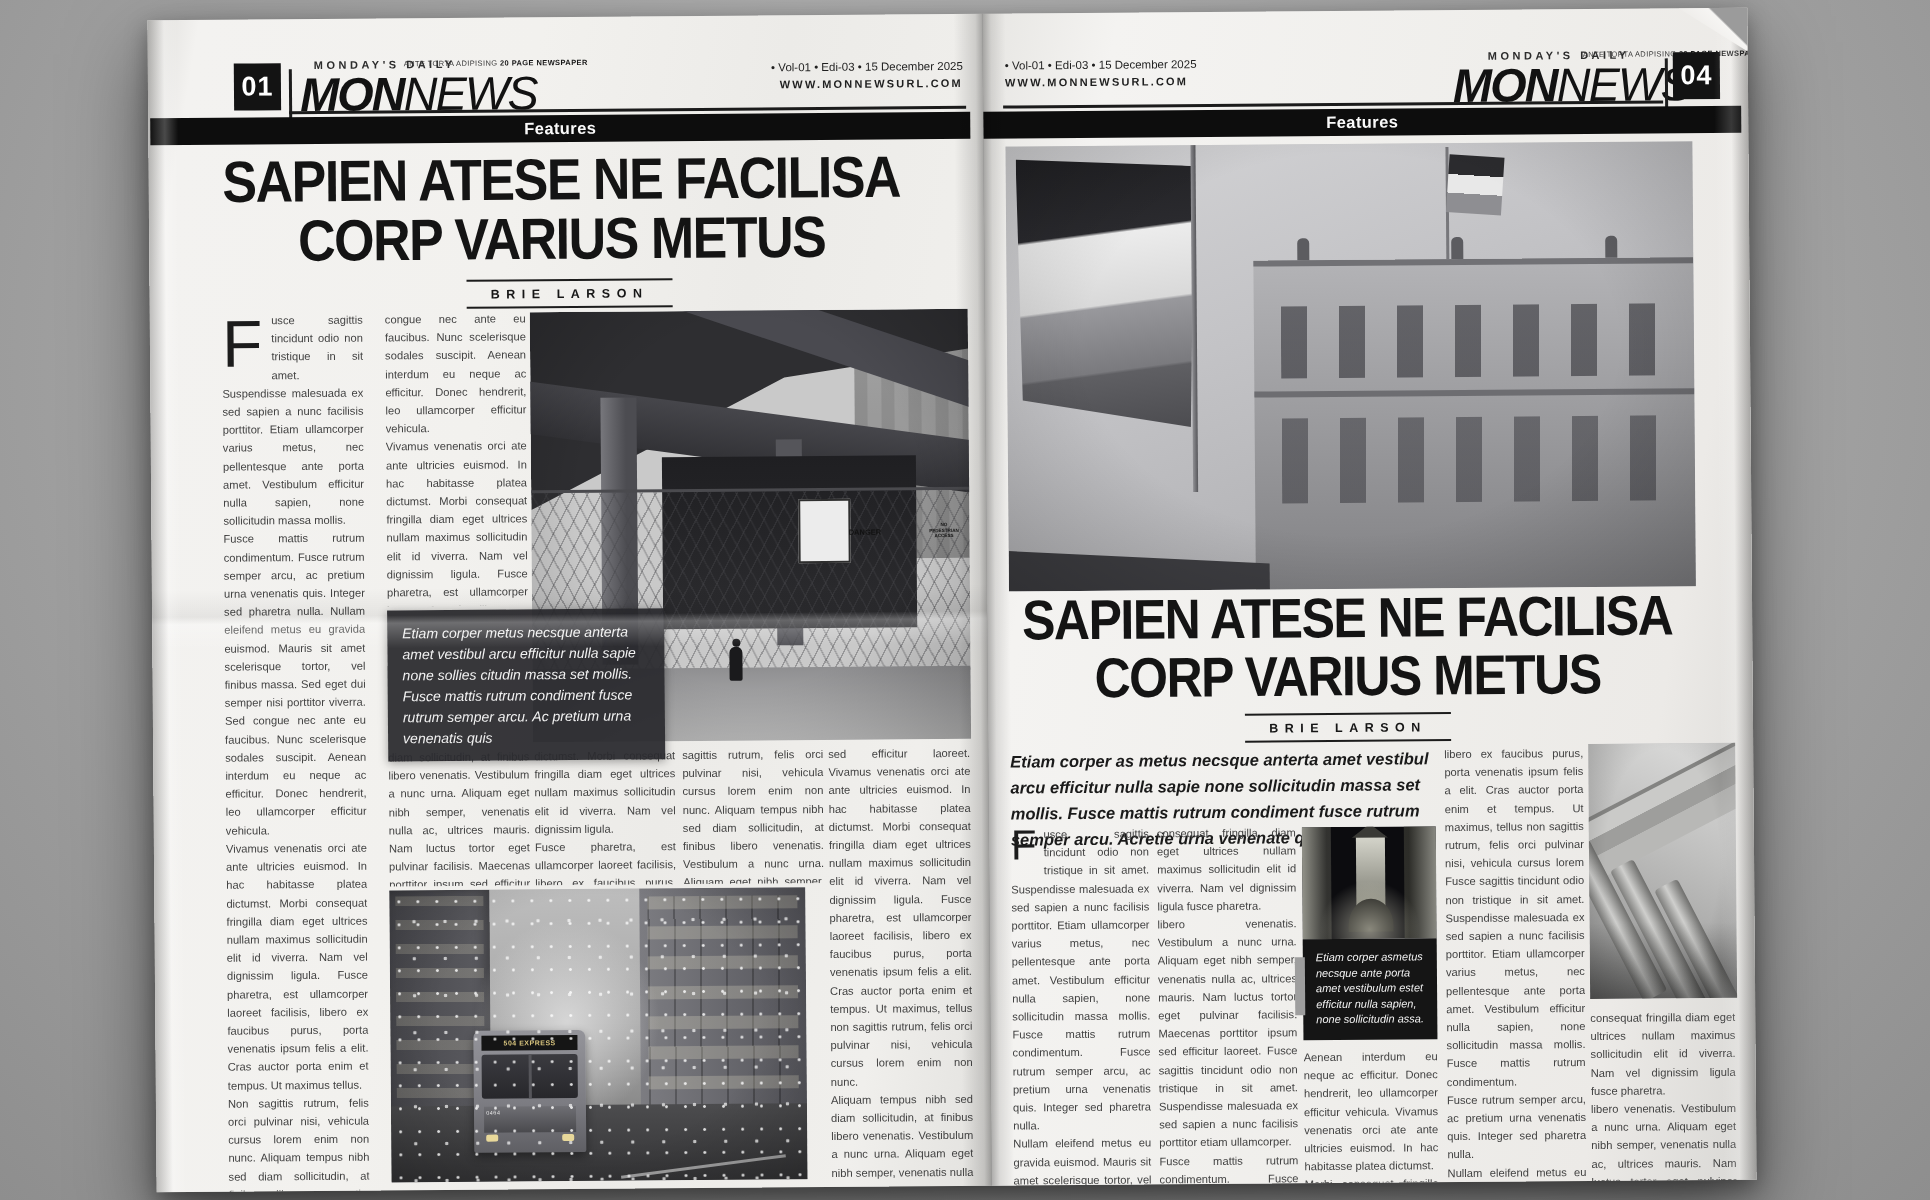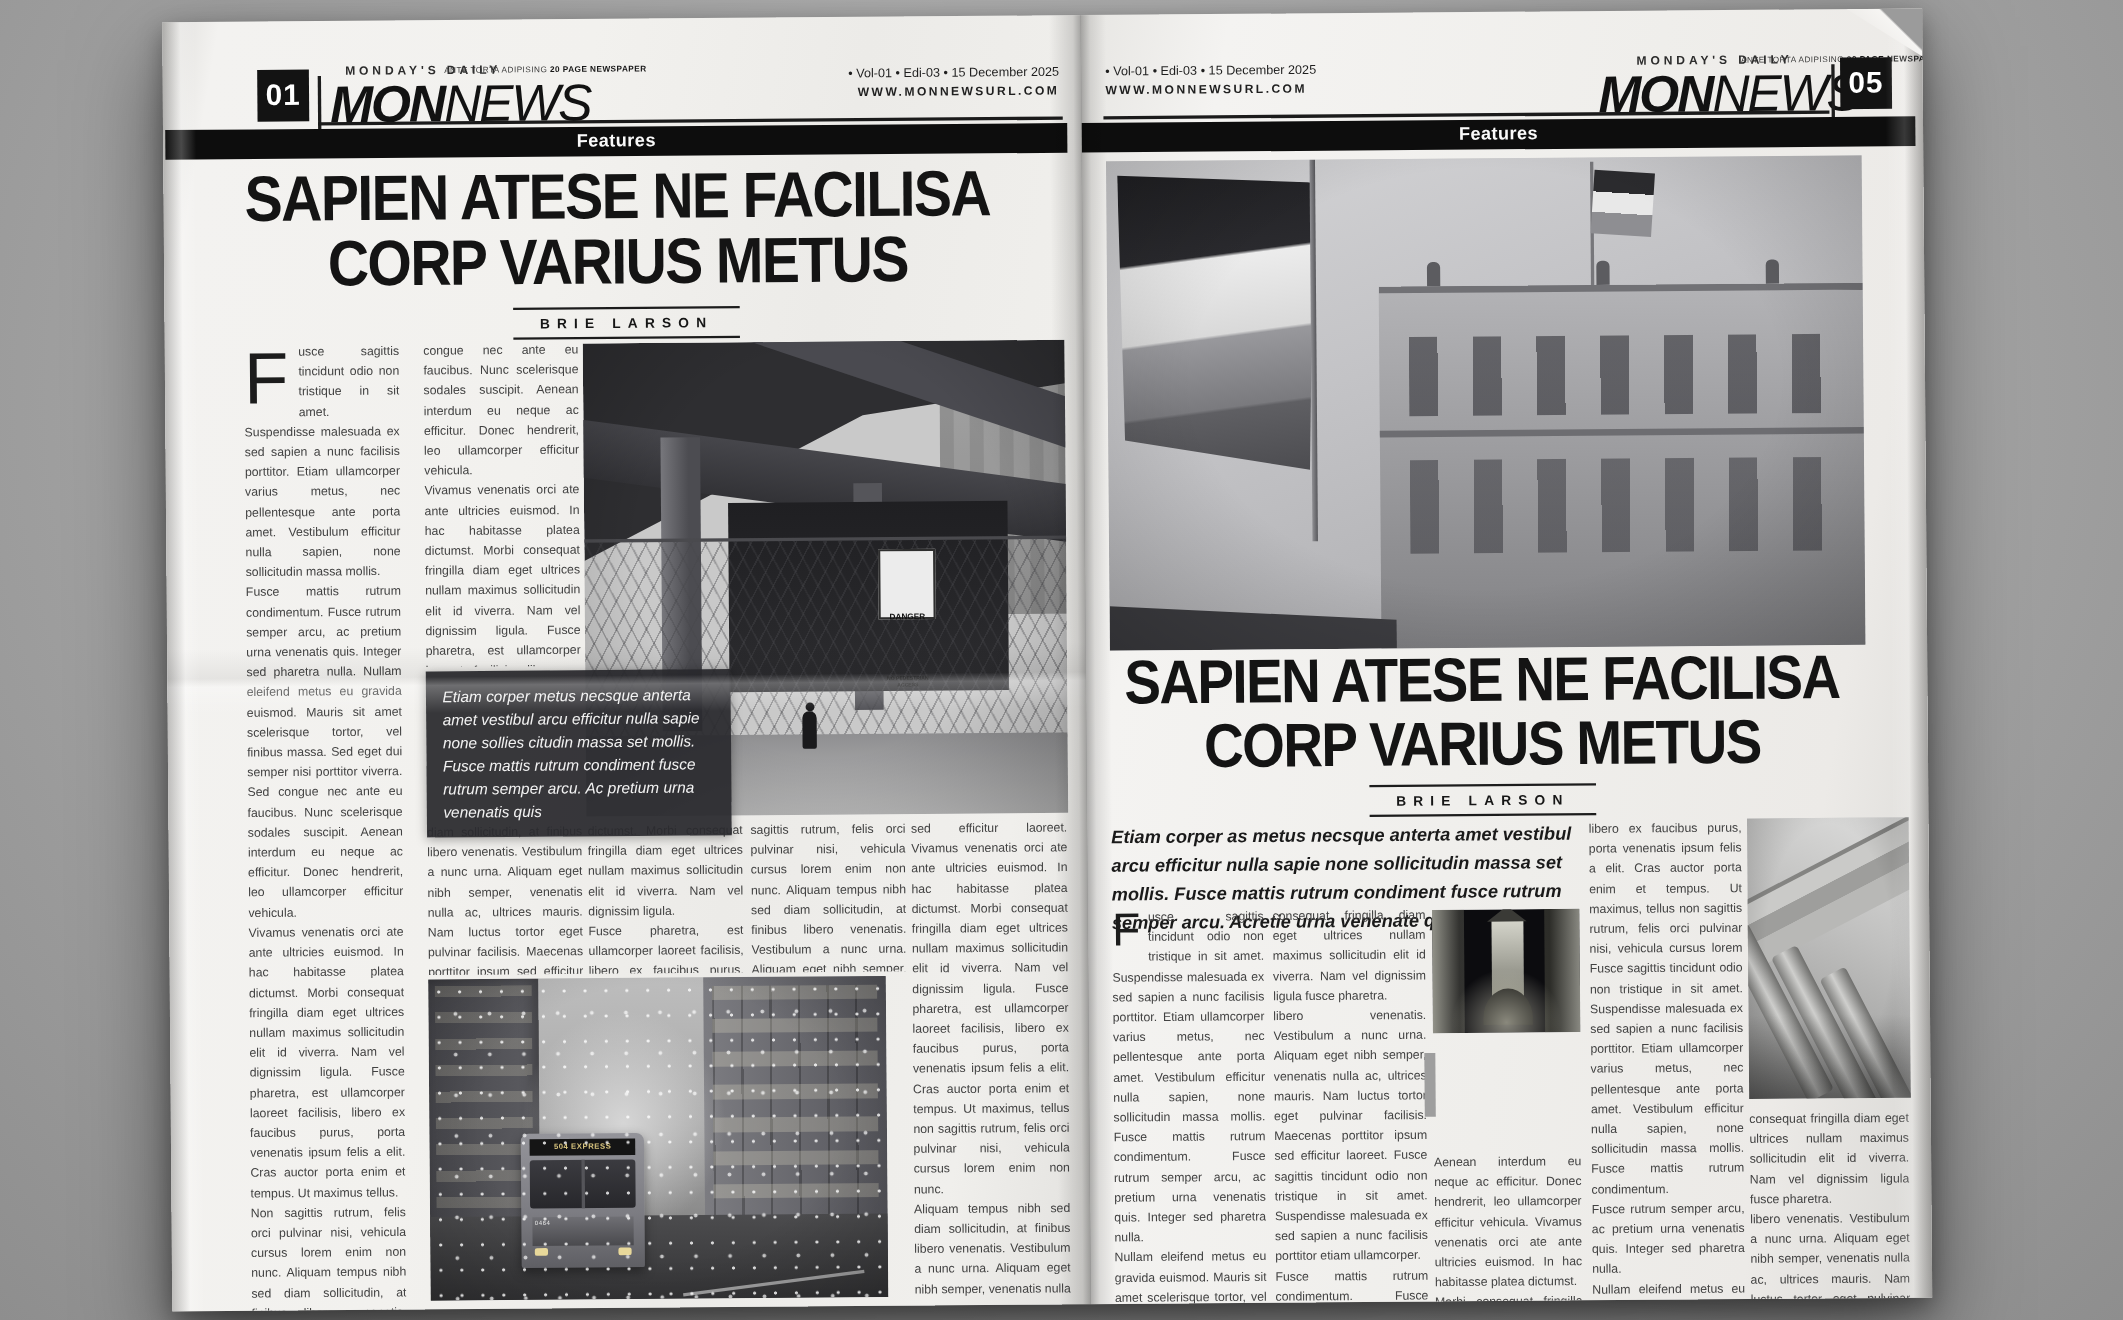--- a/index.html
+++ b/index.html
@@ -85,21 +85,21 @@
     background-blend-mode:multiply;}
   .up-pillar{left:16%;top:20%;width:36px;height:62%;background:linear-gradient(90deg,#77777c,#4c4c51 70%);}
   .up-pillar2{left:56%;top:30%;width:26px;height:48%;background:#55555a;}
   .up-dark{left:30%;top:34%;width:58%;height:40%;background:linear-gradient(180deg,#1f1f22,#2c2c2f);}
   .up-fence{left:0;bottom:16%;width:100%;height:42%;
     background:repeating-linear-gradient(62deg,rgba(70,70,74,.38) 0 1.4px,rgba(0,0,0,0) 1.4px 12px),
                repeating-linear-gradient(-62deg,rgba(70,70,74,.38) 0 1.4px,rgba(0,0,0,0) 1.4px 12px);
     border-top:3px solid #4a4a4e;}
   .up-ground{left:0;bottom:0;width:100%;height:17%;background:linear-gradient(180deg,#8f8f91,#bcbcbc);}
   .up-sign{left:61%;top:44%;width:48px;height:60px;background:#ececec;border:2px solid #2e2e2e;
-    display:flex;flex-direction:column;align-items:center;z-index:5;gap:48px;}
+    display:flex;flex-direction:row;align-items:center;z-index:5;gap:48px;}
   .up-sign .glyph{position:static;width:13px;height:13px;background:#1c1c1c;border-radius:50%;margin-top:4px;}
   .up-sign .s1{position:static;font-size:7.5px;font-weight:700;color:#111;margin-top:3px;}
   .up-sign .s2{position:static;font-size:4.6px;font-weight:700;color:#111;text-align:center;line-height:5.5px;margin-top:1px;}
   .up-person{left:45%;bottom:14%;width:13px;height:34px;background:#1a1a1c;border-radius:6px 6px 2px 2px;}
   .up-person::before{content:"";position:absolute;left:3px;top:-8px;width:8px;height:8px;border-radius:50%;background:#1a1a1c;}
 
   
   .st-bg{inset:0;background:linear-gradient(180deg,#bdbdbd 0%,#a8a8a8 45%,#707070 100%);}
   .st-bldg-l{left:0;top:0;width:24%;height:80%;background:linear-gradient(90deg,#47474c,#5c5c61);
     box-shadow:inset -6px 0 12px rgba(0,0,0,.3);}
@@ -258,21 +258,21 @@
   <div class="page page-right pr">
 
     <div class="volinfo" style="left:22px;top:44px;text-align:left;">
       <div>• Vol-01   • Edi-03   • 15 December 2025</div>
       <div class="url">WWW.MONNEWSURL.COM</div>
     </div>
     <div class="dateline" style="left:505px;top:40px;">MONDAY'S DAILY</div>
     <div class="tagline" style="left:600px;top:41px;"><span>ANTE TORTA ADIPISING</span> <b>20 PAGE NEWSPAPER</b></div>
     <div class="mast-title" style="left:470px;top:54px;"><span class="t-bold">MON</span><span class="t-light">NEWS</span></div>
     <div class="mast-vline" style="left:682px;top:50px;height:52px;"></div>
-    <div class="pagenum" style="left:690px;top:44px;width:47px;height:47px;">05</div>
+    <div class="pagenum" style="left:690px;top:44px;width:47px;height:47px;">04</div>
     <div class="mast-rule" style="left:20px;top:92px;width:660px;"></div>
     <div class="features-bar" style="left:0px;top:98px;width:758px;height:27px;">Features</div>
 
     <div class="photo" style="left:22px;top:133px;width:687px;height:445px;">
       <div class="fl-sky"></div>
       <div class="fl-flag"></div>
       <div class="fl-pole"></div>
       <div class="fl-pole2"></div>
       <div class="fl-flag2"></div>
       <div class="fl-bldg">
@@ -305,20 +305,21 @@
 
     <div class="photo" style="left:313px;top:816px;width:134px;height:112px;">
       <div class="ni-bg"></div>
       <div class="ni-side-l"></div>
       <div class="ni-side-r"></div>
       <div class="ni-tower"></div>
       <div class="ni-arch"></div>
       <div class="ni-glow"></div>
     </div>
     <div class="caption-accent" style="left:305px;top:946px;width:10px;height:58px;"></div>
+    <div class="caption-box" style="left:313px;top:928px;width:112px;">Etiam corper asmetus necsque ante porta amet vestibulum estet efficitur nulla sapien, none sollicitudin assa.</div>
     <div class="col" style="left:313px;top:1037px;width:134px;height:140px;">Aenean interdum eu neque ac efficitur. Donec hendrerit, leo ullamcorper efficitur vehicula. Vivamus venenatis orci ate ante ultricies euismod. In hac habitasse platea dictumst.
 Morbi consequat fringilla diam eget ultrices nullam maximus sollicitudin elit id viverra. Nam vel dignissim ligula. Fusce pharetra, est ullamcorper laoreet facilisis,</div>
 
     <div class="col" style="left:456px;top:735px;width:139px;height:443px;">libero ex faucibus purus, porta venenatis ipsum felis a elit. Cras auctor porta enim et tempus. Ut maximus, tellus non sagittis rutrum, felis orci pulvinar nisi, vehicula cursus lorem Fusce sagittis tincidunt odio non tristique in sit amet. Suspendisse malesuada ex sed sapien a nunc facilisis porttitor. Etiam ullamcorper varius metus, nec pellentesque ante porta amet. Vestibulum efficitur nulla sapien, none sollicitudin massa mollis. Fusce mattis rutrum condimentum.
 Fusce rutrum semper arcu, ac pretium urna venenatis quis. Integer sed pharetra nulla.
 Nullam eleifend metus eu gravida euismod. Mauris sit amet scelerisque tortor, vel finibus massa. Sed eget dui semper nisi porttitor viverra. Sed congue nec ante eu faucibus. Nunc scelerisque sodales suscipit. Aenean interdum eu neque ac efficitur. Donec hendrerit, leo ullamcorper efficitur vehicula. Vivamus venenatis orci ate ante ultricies euismod. In hac habitasse platea dictumst. Morbi</div>
 
     <div class="photo" style="left:600px;top:735px;width:147px;height:255px;">
       <div class="co-bg"></div>
       <div class="co-band"></div>

